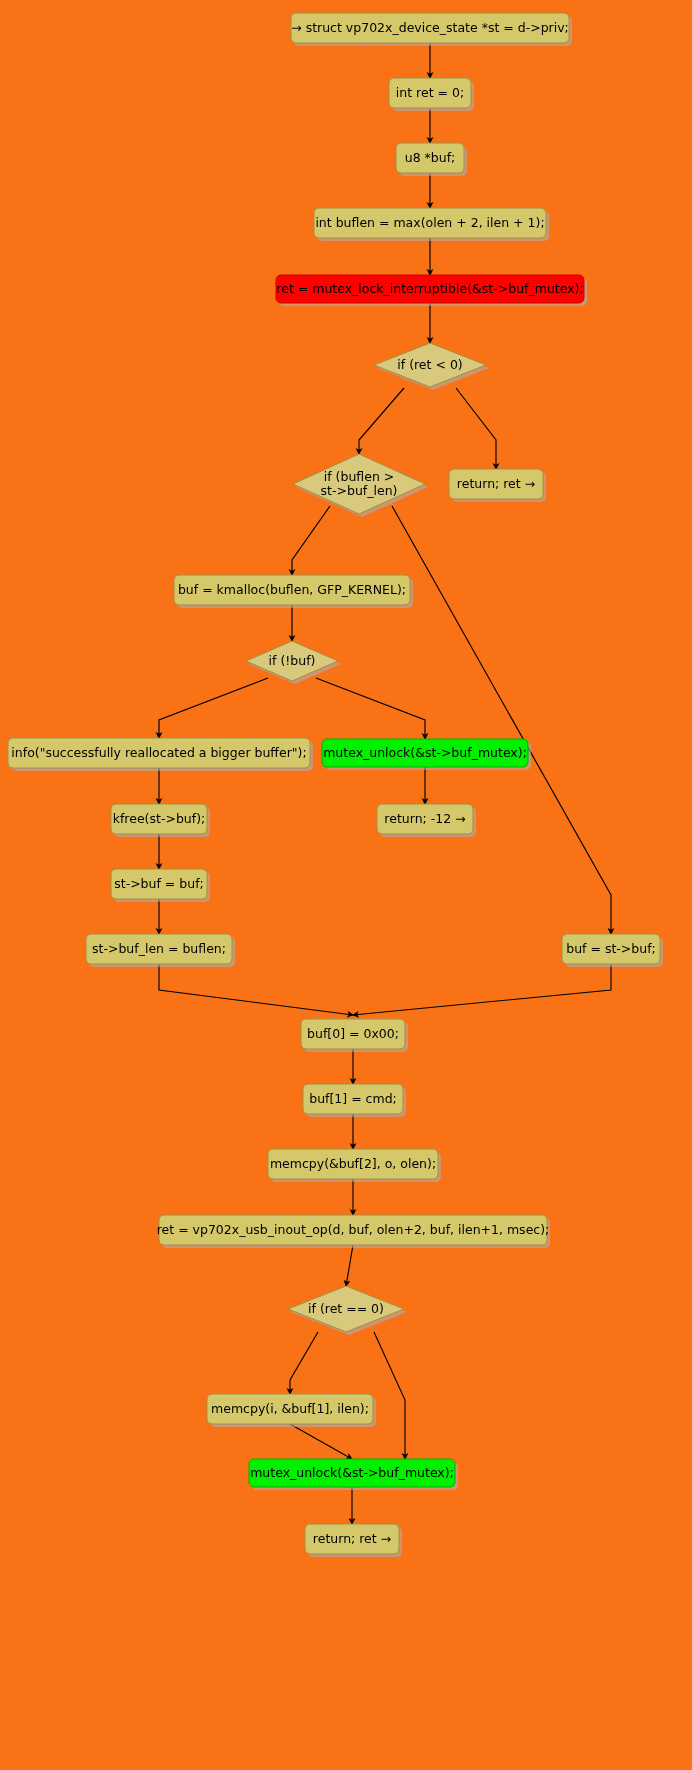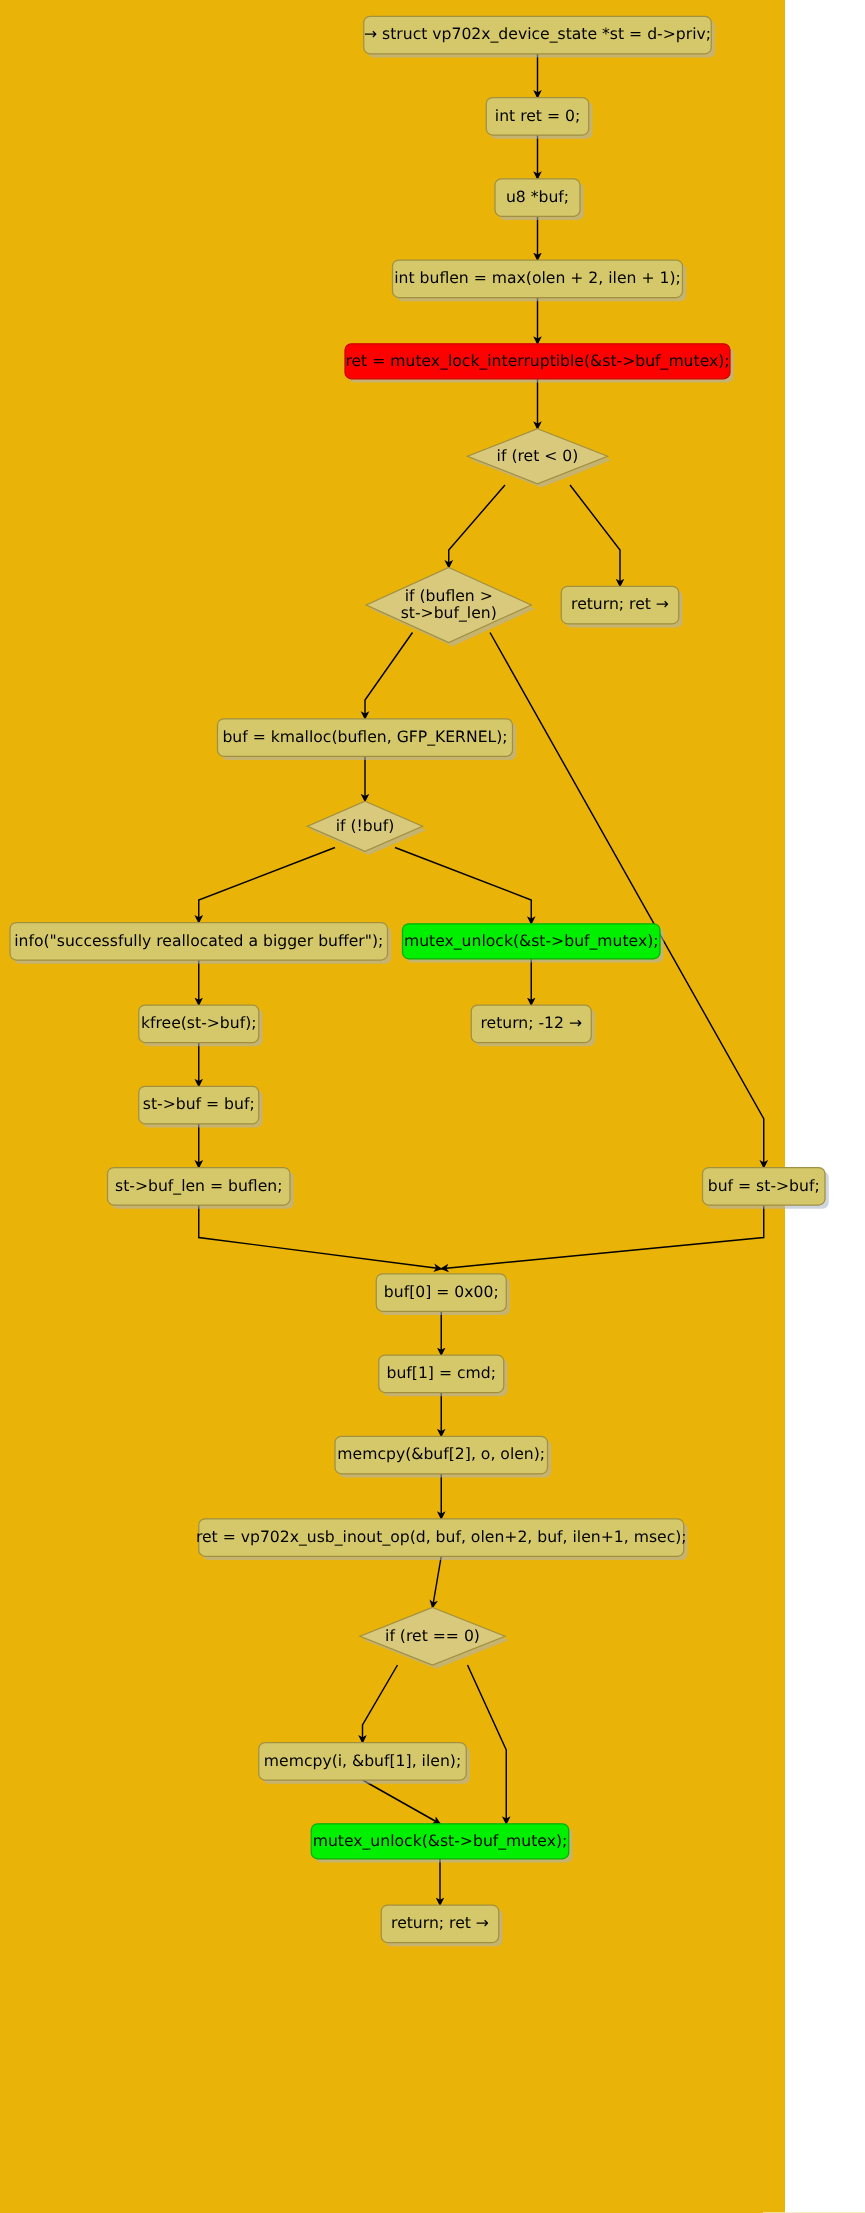--- a/index.html
+++ b/index.html
@@ -8,23 +8,23 @@
     background: #ffffff;
   }
   body {
     width: 692px;
     height: 1770px;
     font-family: "DejaVu Sans", sans-serif;
     overflow: hidden;
   }
   #flowchart-root {
     position: relative;
-    width: 628px;
+    width: 692px;
     height: 1770px;
-    background: #eab308;
+    background: #f97316;
   }
   svg.flow-svg {
     position: absolute;
     top: 0;
     left: 0;
     width: 692px;
     height: 1770px;
   }
   .node-text {
     font-family: "DejaVu Sans", sans-serif;

